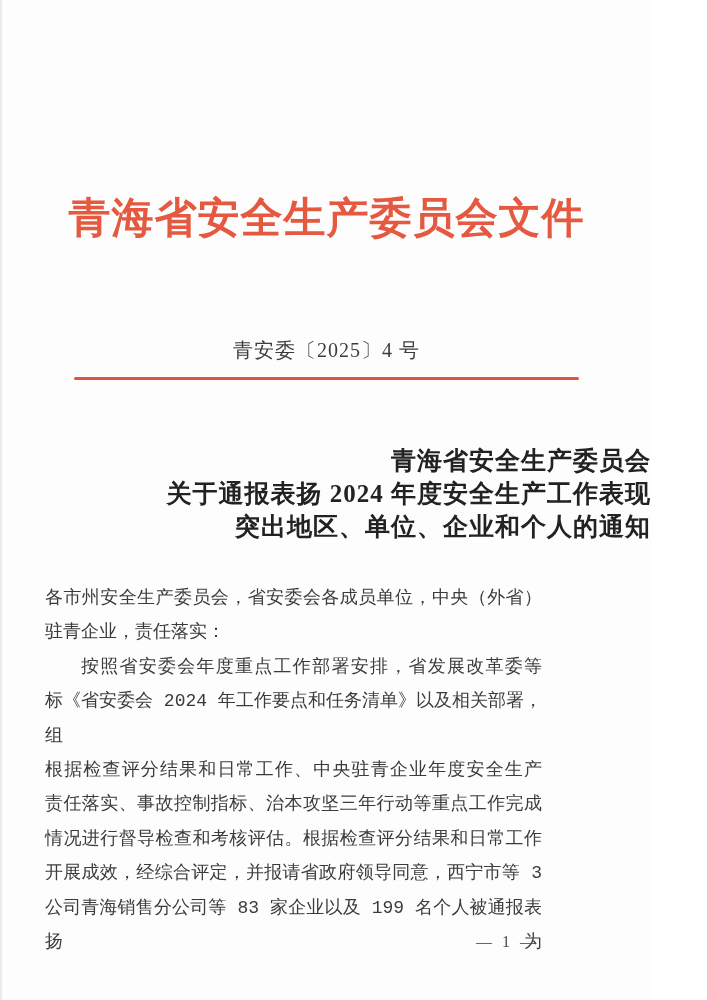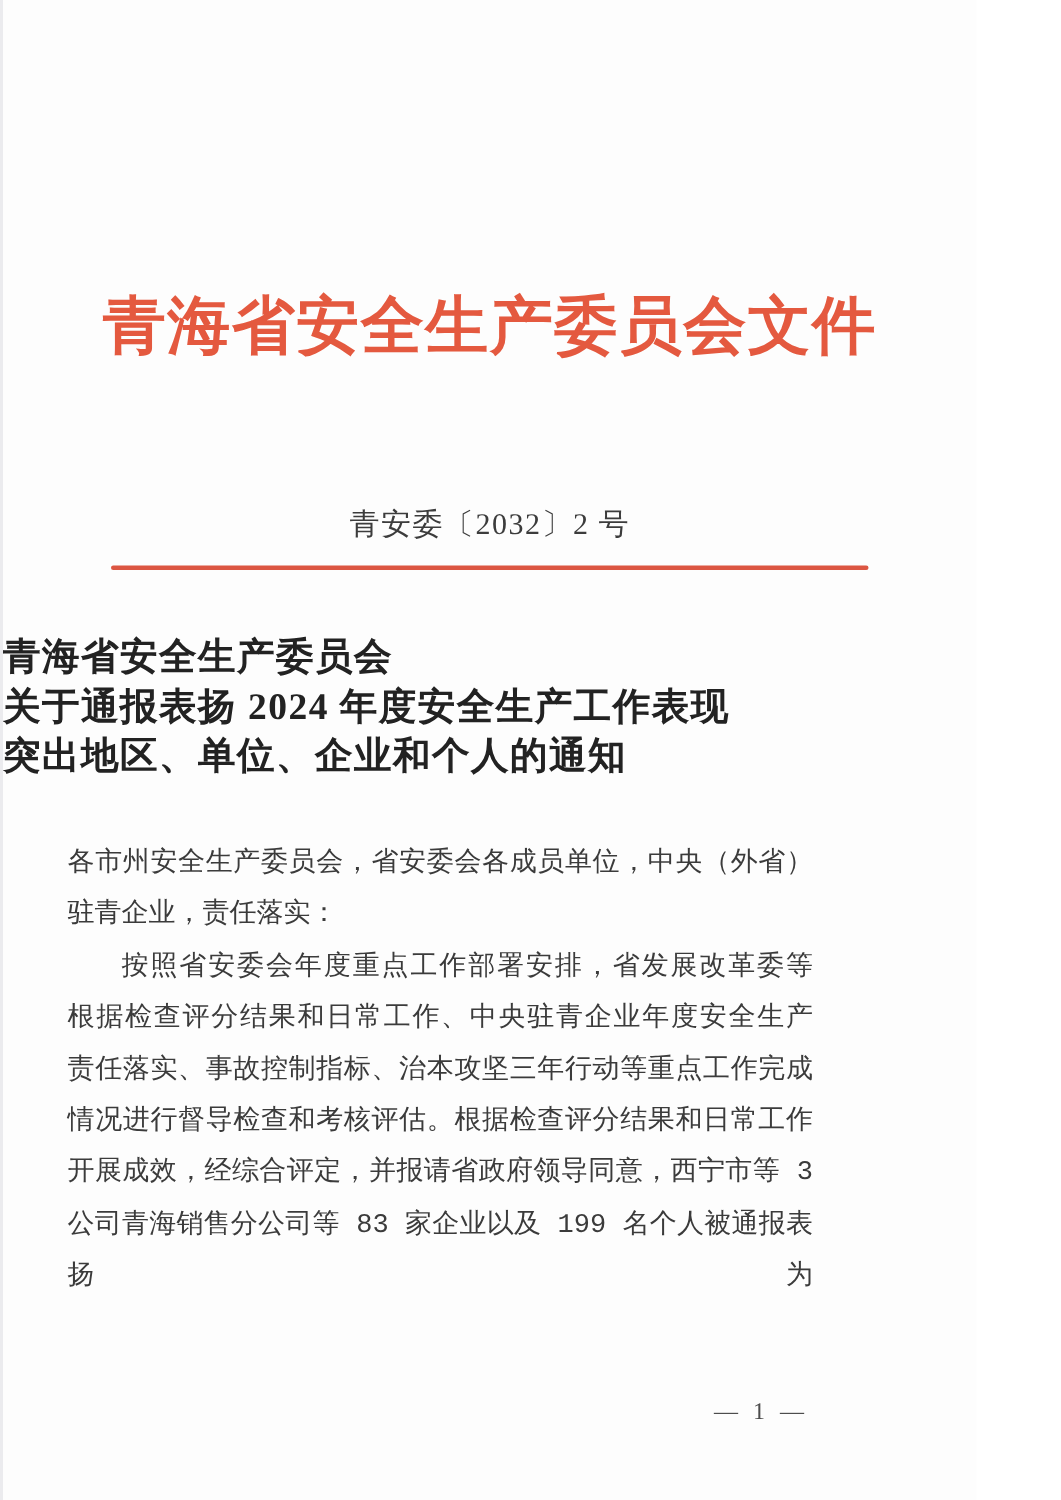--- a/index.html
+++ b/index.html
@@ -41,22 +41,22 @@
   
   .red-divider {
     width: 505px;
     height: 3px;
     margin: 15px auto 0 auto;
     background: var(--accent, #dd5642);
     border-radius: 2px;
   }
   
   .doc-title {
-    margin-top: 42px;
-    text-align: left;
+    margin-top: 64px;
+    text-align: right;
     color: #222222;
   }
   .title-line {
     font-size: 25px;
     font-weight: bold;
     line-height: 33px;
     letter-spacing: 1px;
     white-space: nowrap;
   }
   
@@ -92,34 +92,35 @@
     white-space: nowrap;
   }
 </style>
 </head>
 <body>
 
 <div class="page">
 
   <div class="red-header">青海省安全生产委员会文件</div>
 
-  <div class="doc-number">青安委〔2032〕2 号</div>
+  <div class="doc-number">青安委〔2025〕4 号</div>
 
   <div class="red-divider" style="background: rgb(220, 86, 66);"></div>
 
   <div class="doc-title">
       <div class="title-line">青海省安全生产委员会</div>
       <div class="title-line">关于通报表扬 2024 年度安全生产工作表现</div>
       <div class="title-line">突出地区、单位、企业和个人的通知</div>
     </div>
 
   <div class="doc-body">
       <div class="body-line fill">各市州安全生产委员会，省安委会各成员单位，中央（外省）</div>
       <div class="body-line">驻青企业，责任落实：</div>
       <div class="body-line fill indent">按照省安委会年度重点工作部署安排，省发展改革委等</div>
+      <div class="body-line fill">标《省安委会 2024 年工作要点和任务清单》以及相关部署，组</div>
       <div class="body-line fill">根据检查评分结果和日常工作、中央驻青企业年度安全生产</div>
       <div class="body-line fill">责任落实、事故控制指标、治本攻坚三年行动等重点工作完成</div>
       <div class="body-line fill">情况进行督导检查和考核评估。根据检查评分结果和日常工作</div>
       <div class="body-line fill">开展成效，经综合评定，并报请省政府领导同意，西宁市等 3</div>
       <div class="body-line fill">公司青海销售分公司等 83 家企业以及 199 名个人被通报表扬为</div>
     </div>
 
   <div class="page-number">— 1 —</div>
 
 </div>

